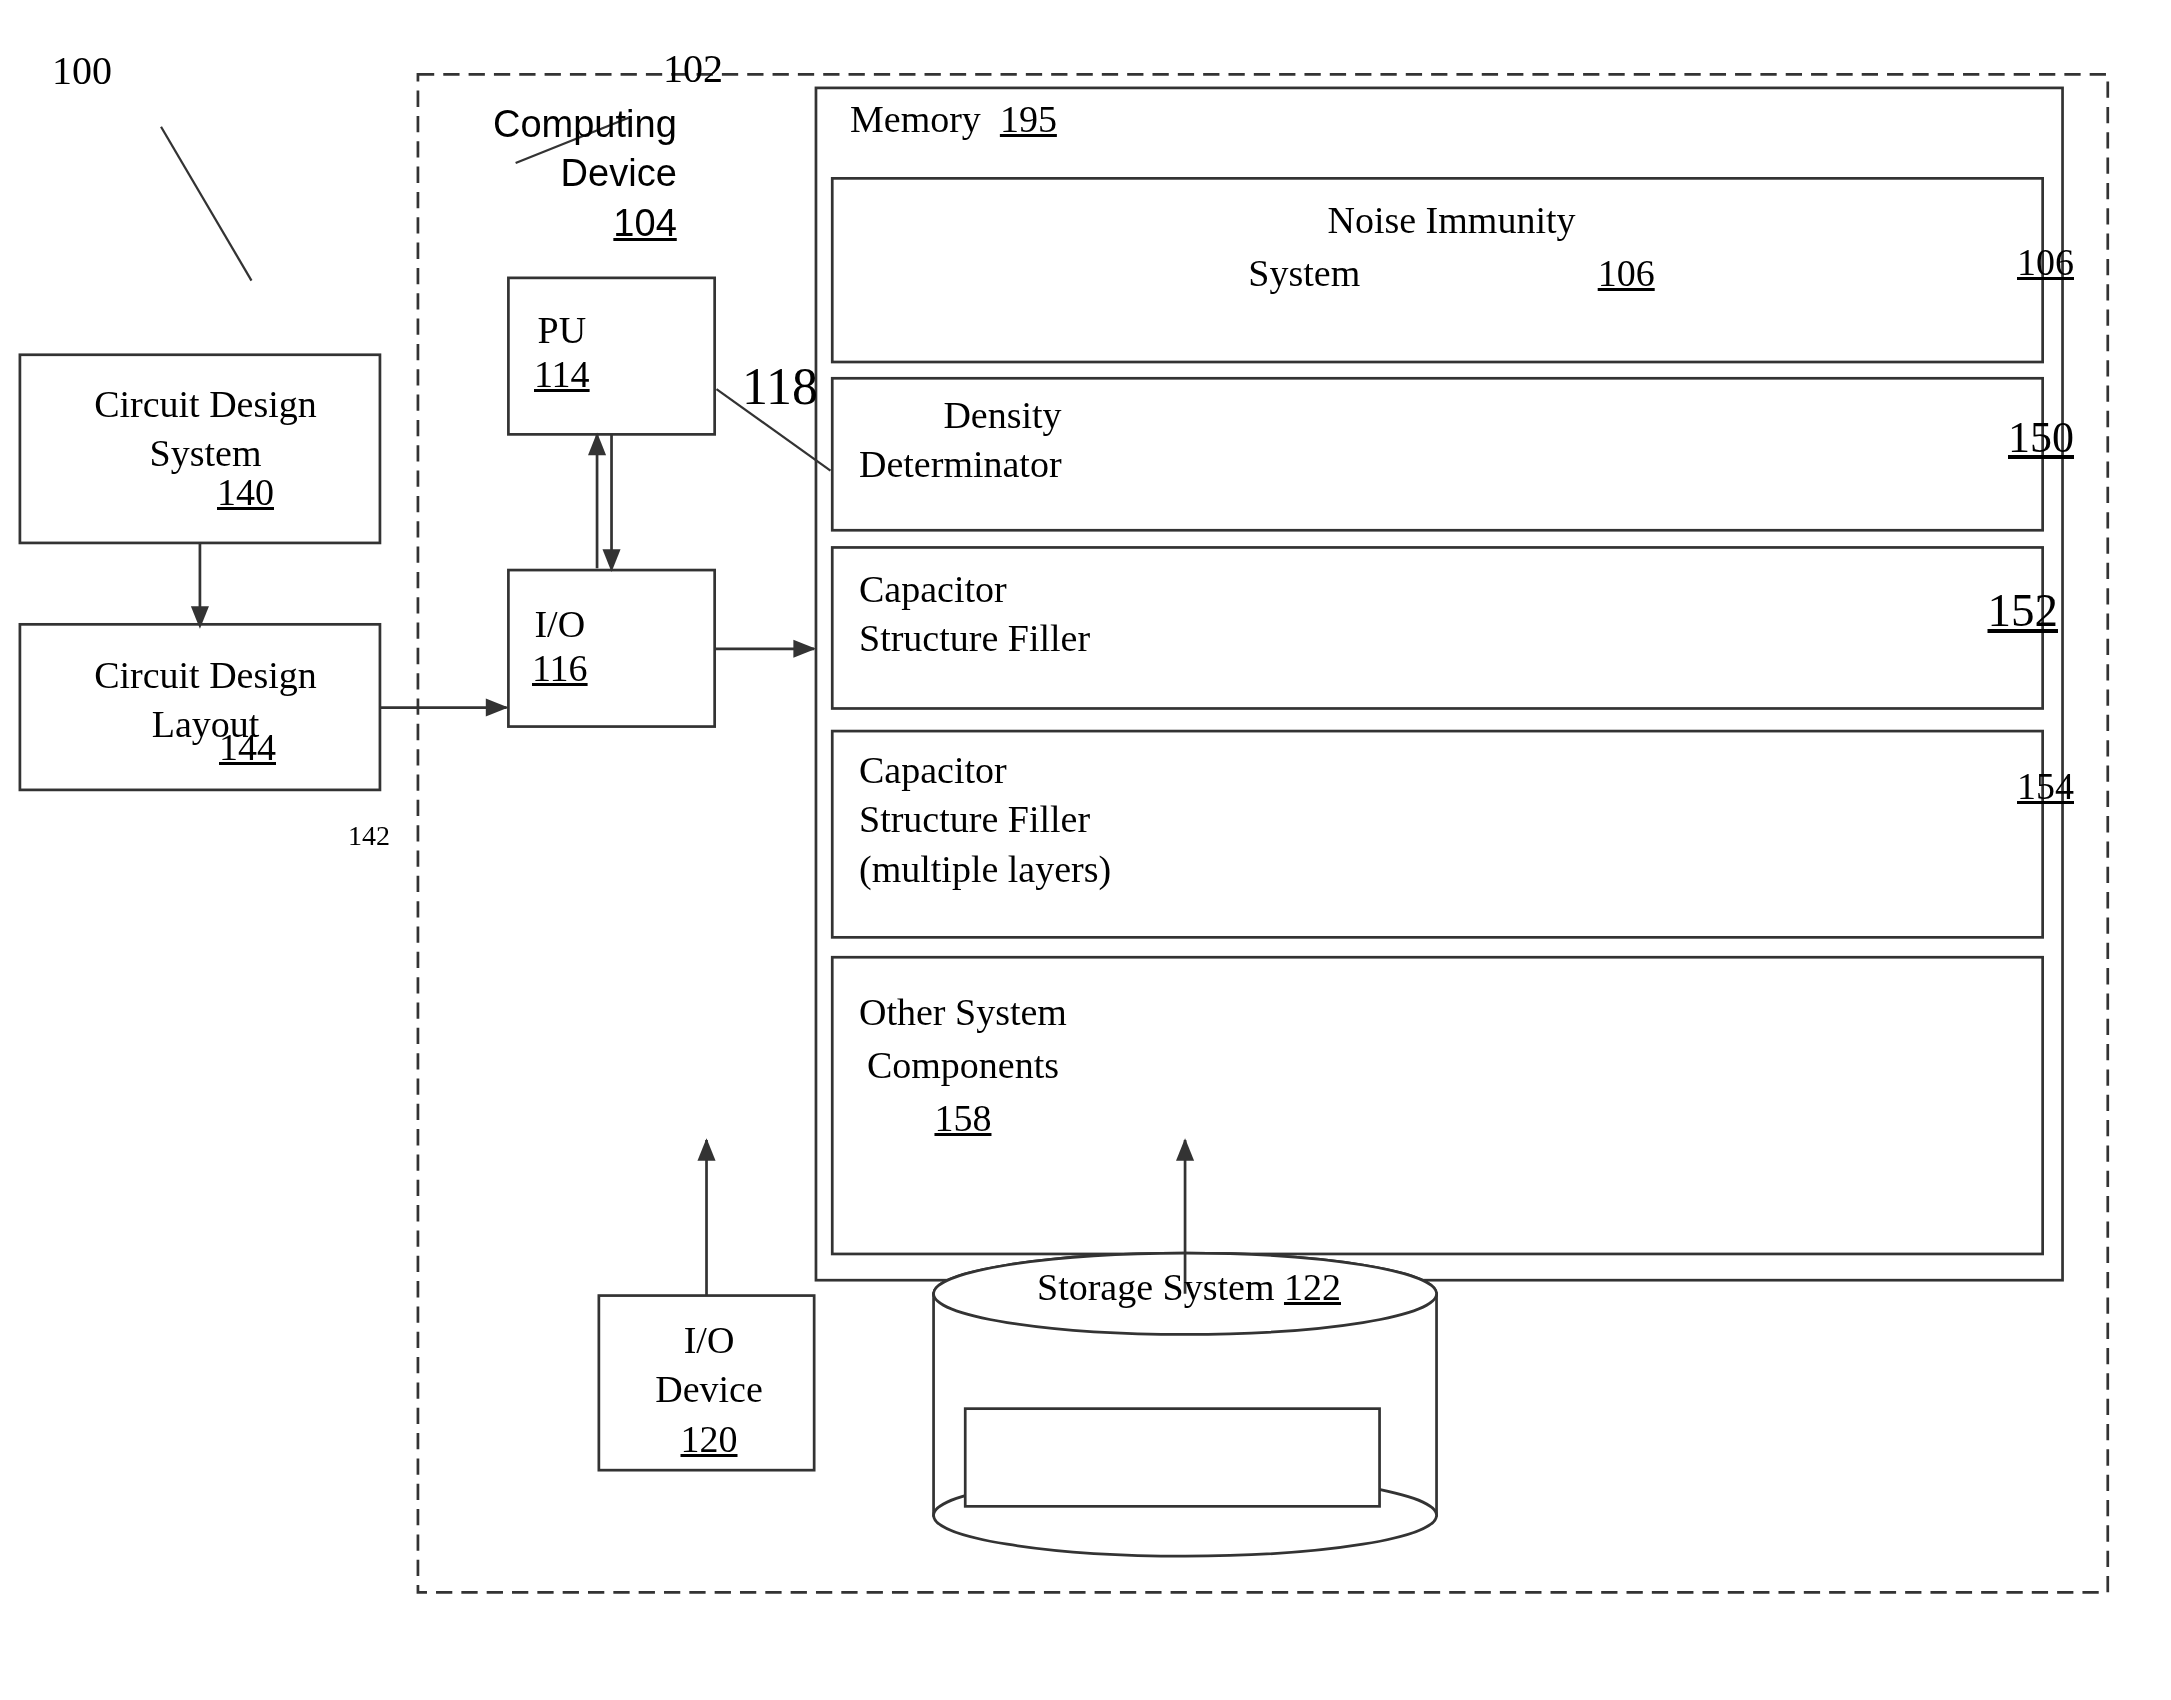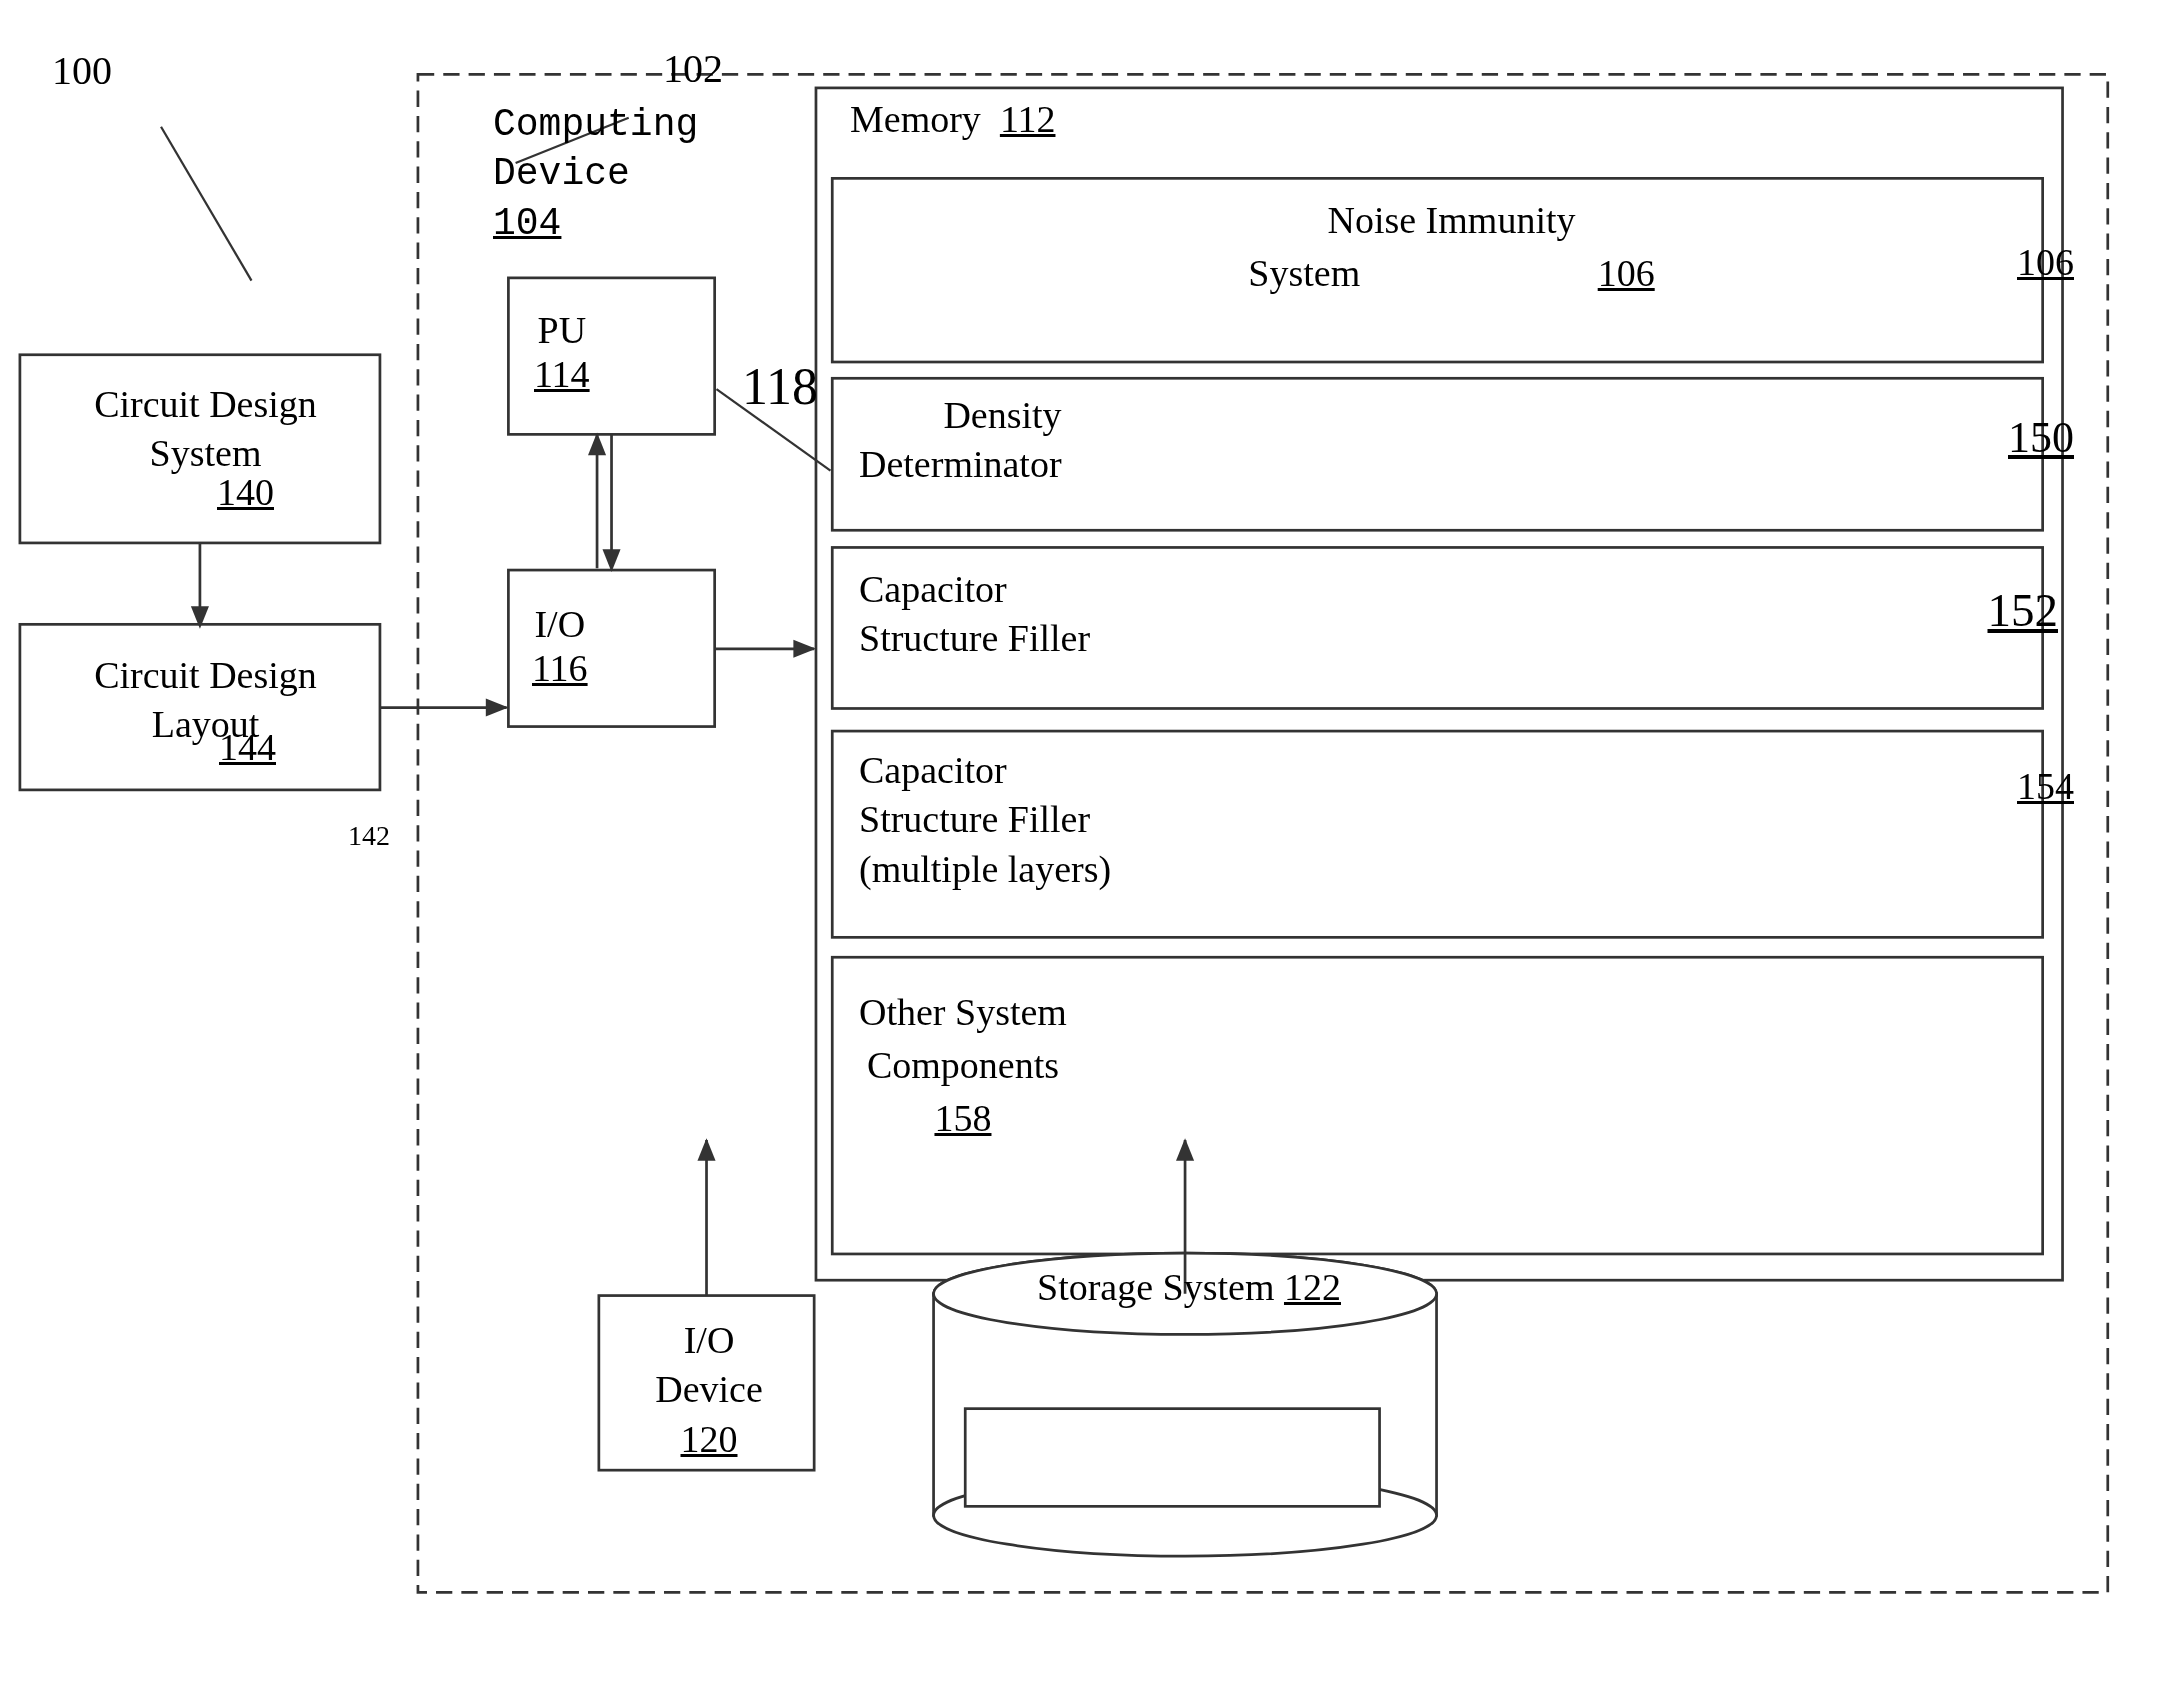--- a/index.html
+++ b/index.html
@@ -101,26 +101,26 @@
 
     <line x1="1310" y1="1430" x2="1310" y2="1260" stroke="#333" stroke-width="3"></line>
     <polygon points="1310,1258 1300,1283 1320,1283" fill="#333"></polygon>
 
   </svg>
 
   <div style="position:absolute; top:47px; left:52px; font-size:40px; font-family:'Times New Roman',serif;">100</div>
 
   <div style="position:absolute; top:45px; left:615px; font-size:40px; font-family:'Times New Roman',serif;margin-left:48px;">102</div>
 
-  <div style="position:absolute; top:100px; left:493px; font-size:38px; font-family:Liberation Mono, monospace; text-align:left; line-height:1.3;">
+  <div style="position:absolute; top:100px; left:493px; font-size:38px; font-family:Liberation Sans, sans-serif; text-align:right; line-height:1.3;">
     Computing<br>Device<br><u>104</u>
   </div>
 
   <div style="position:absolute; top:97px; left:850px; font-size:38px; font-family:'Times New Roman',serif;">
-    Memory &nbsp;<u>112</u>
+    Memory &nbsp;<u>195</u>
   </div>
 
   <div style="position:absolute; top:194px; left:850px; font-size:38px; font-family:'Times New Roman',serif; text-align:center; width:1203px; line-height:1.4;">
     Noise Immunity<br>System &nbsp;&nbsp;&nbsp;&nbsp;&nbsp;&nbsp;&nbsp;&nbsp;&nbsp;&nbsp;&nbsp;&nbsp;&nbsp;&nbsp;&nbsp;&nbsp;&nbsp;&nbsp;&nbsp;&nbsp;&nbsp;&nbsp;&nbsp; <u>106</u>
   </div>
 
   <div style="position:absolute; top:240px; right:98px; font-size:38px; font-family:'Times New Roman',serif;">
     <u>106</u>
   </div>
 

